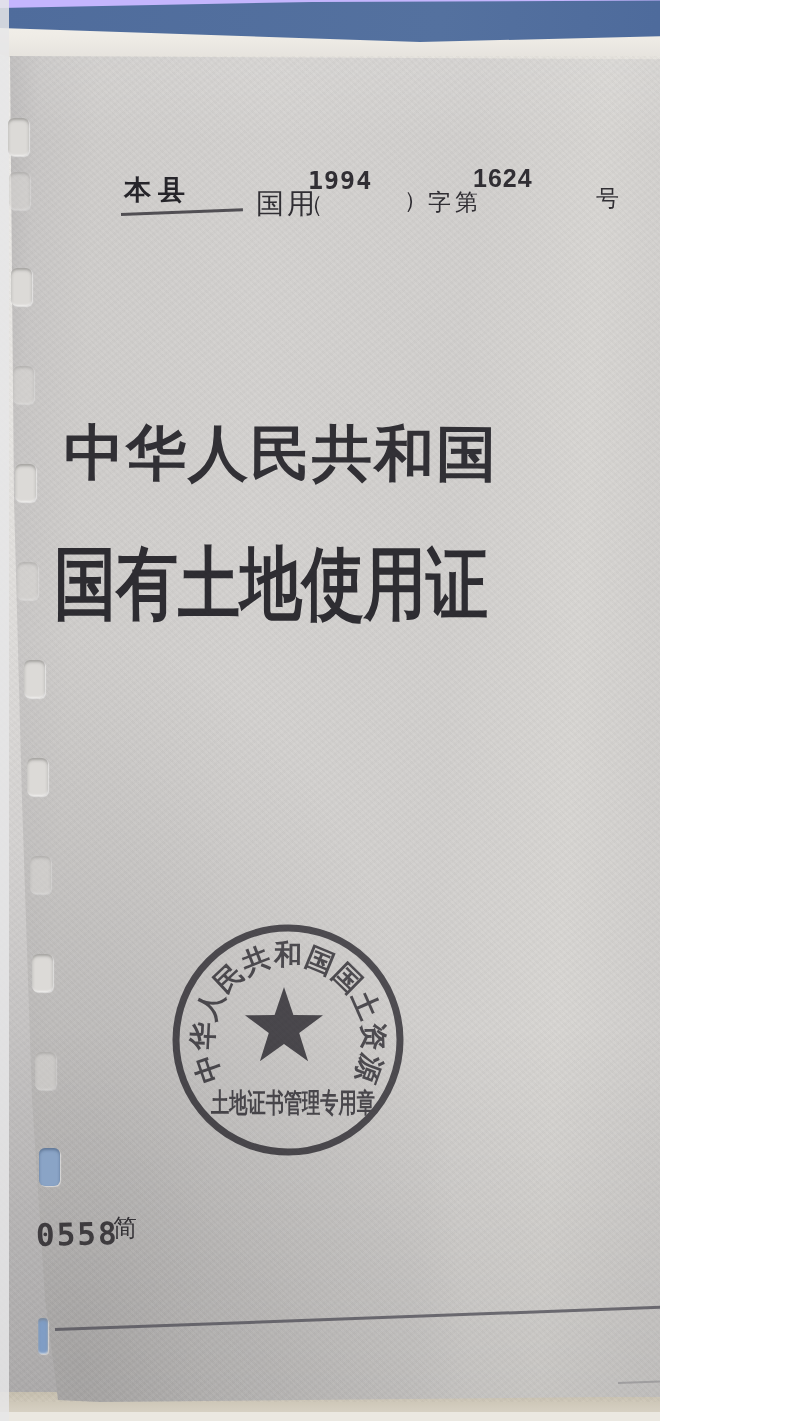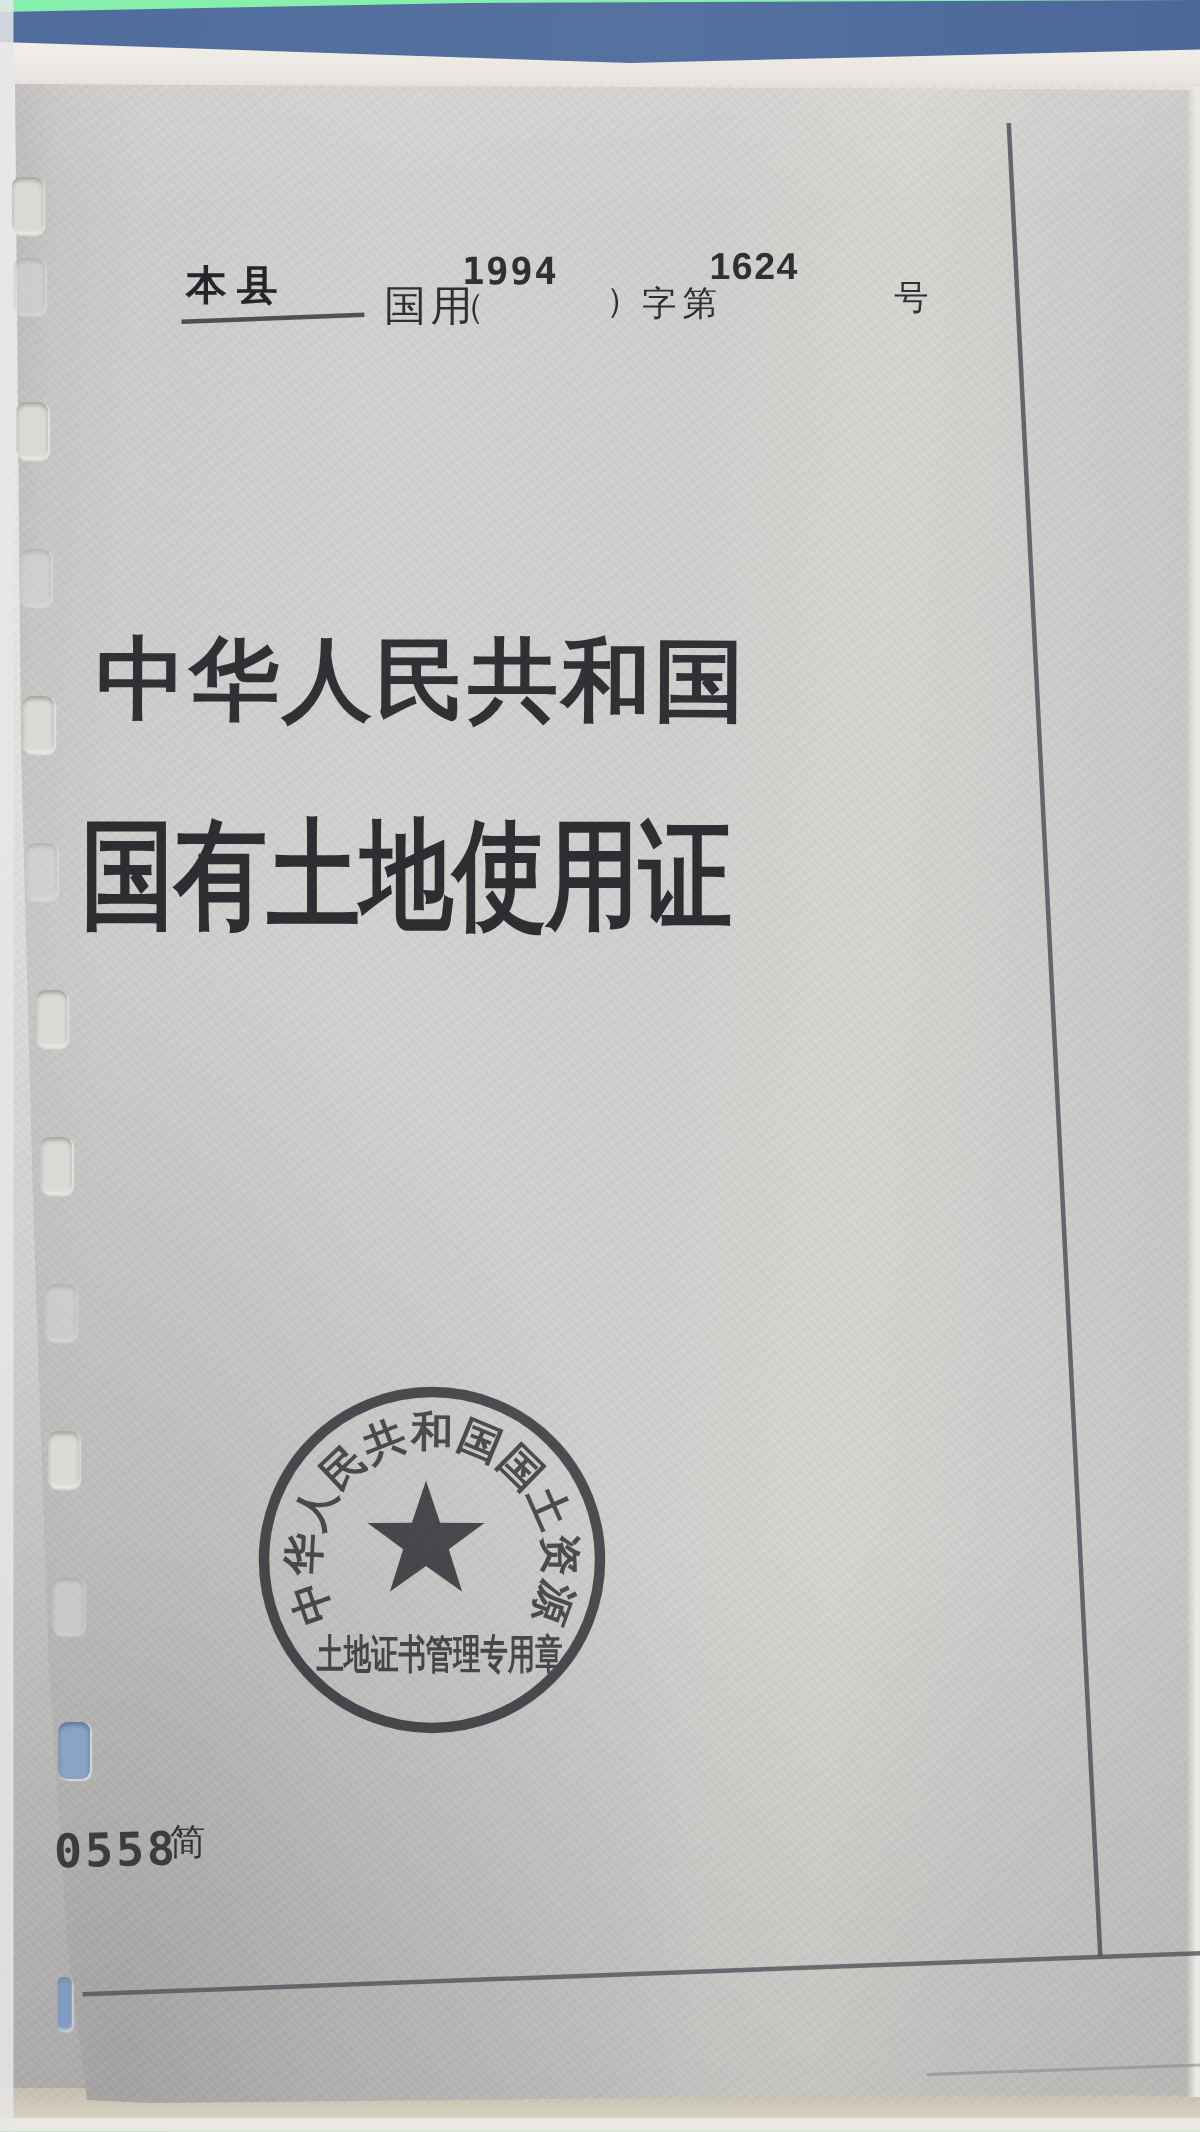--- a/index.html
+++ b/index.html
@@ -1,19 +1,19 @@
 <!DOCTYPE html>
 <html><head>
 <meta charset="utf-8">
 <style>
   html,body{margin:0;padding:0;}
   body{font-family:"Liberation Sans","DejaVu Sans",sans-serif;}
   #photo{
-    position:relative;width:800px;height:1421px;overflow:hidden;
-    background:#86efac;
+    position:relative;width:660px;height:1421px;overflow:hidden;
+    background:#c4b5fd;
   }
   
   .table-top{
     position:absolute;left:0;top:0;width:800px;height:50px;
     background:linear-gradient(95deg,#4f6c9c,#54719f 55%,#4a679a);
     clip-path:polygon(0 16%,39% 4%,100% 0%,100% 76%,52% 92%,0 60%);
   }
   .pages-edge-top{
     position:absolute;left:0;top:0;width:800px;height:66px;
     background:linear-gradient(180deg,#f6f3ee 0%,#efece6 55%,#e2dfda 100%);

